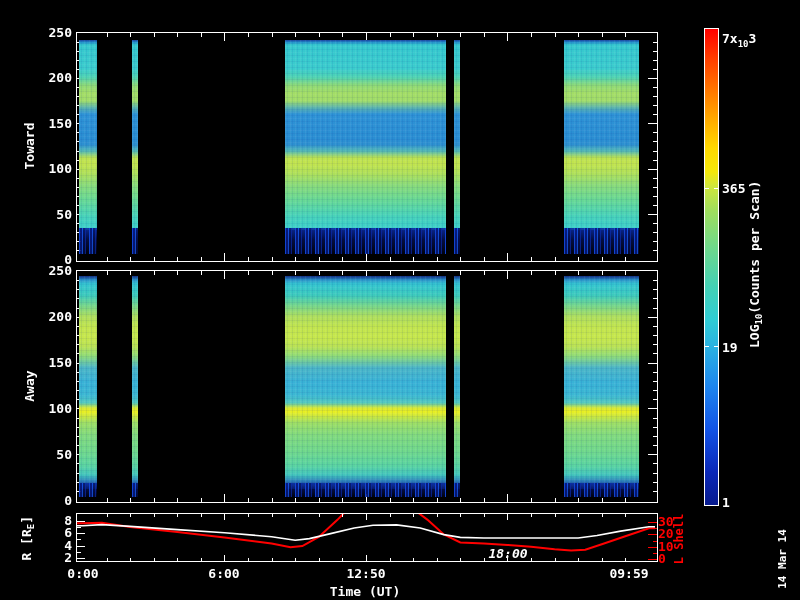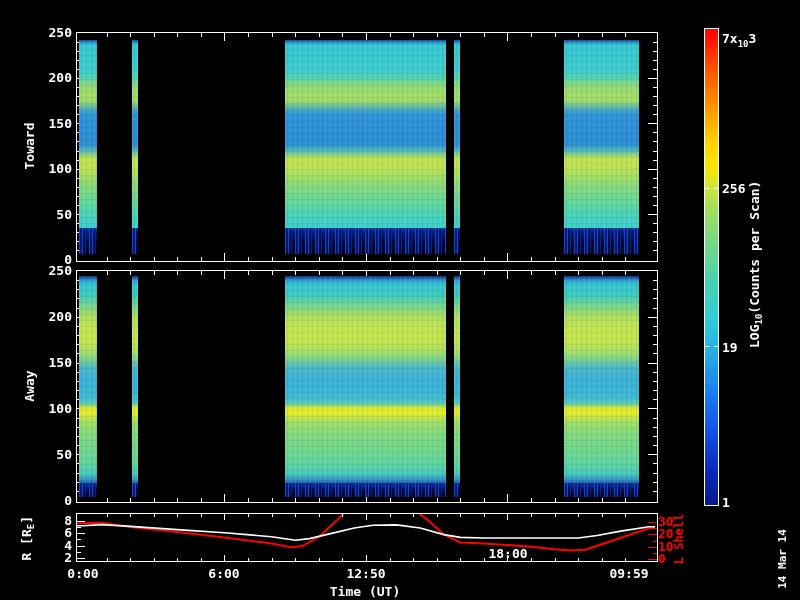--- a/index.html
+++ b/index.html
@@ -395,19 +395,19 @@
       <div class="ylab" style="left: 42px; top: 538.5px;">4</div>
       <div class="ylab" style="left: 42px; top: 526px;">6</div>
       <div class="ylab" style="left: 42px; top: 513.5px;">8</div>
       <div class="rlab" style="left: 658px; top: 552px;">0</div>
       <div class="rlab" style="left: 658px; top: 539.7px;">10</div>
       <div class="rlab" style="left: 658px; top: 527.4px;">20</div>
       <div class="rlab" style="left: 658px; top: 515.1px;">30</div>
       <div class="xlab" style="left: 53px; top: 566px;">0:00</div>
       <div class="xlab" style="left: 194px; top: 566px;">6:00</div>
       <div class="xlab" style="left: 336px; top: 566px;">12:50</div>
-      <div class="xlab" style="left: 478px; top: 546px;">18:00</div>
+      <div class="xlab" style="left: 478px; top: 546px; font-style: italic;">18:00</div>
       <div class="xlab" style="left: 599px; top: 566px;">09:59</div>
-      <div class="cblab" style="top: 181px;">256</div>
+      <div class="cblab" style="top: 181px;">365</div>
       <div class="cblab" style="top: 340px;">19</div>
       <div class="cblab" style="top: 495px;">1</div>
     </div>
 </div>
 
 </body></html>

